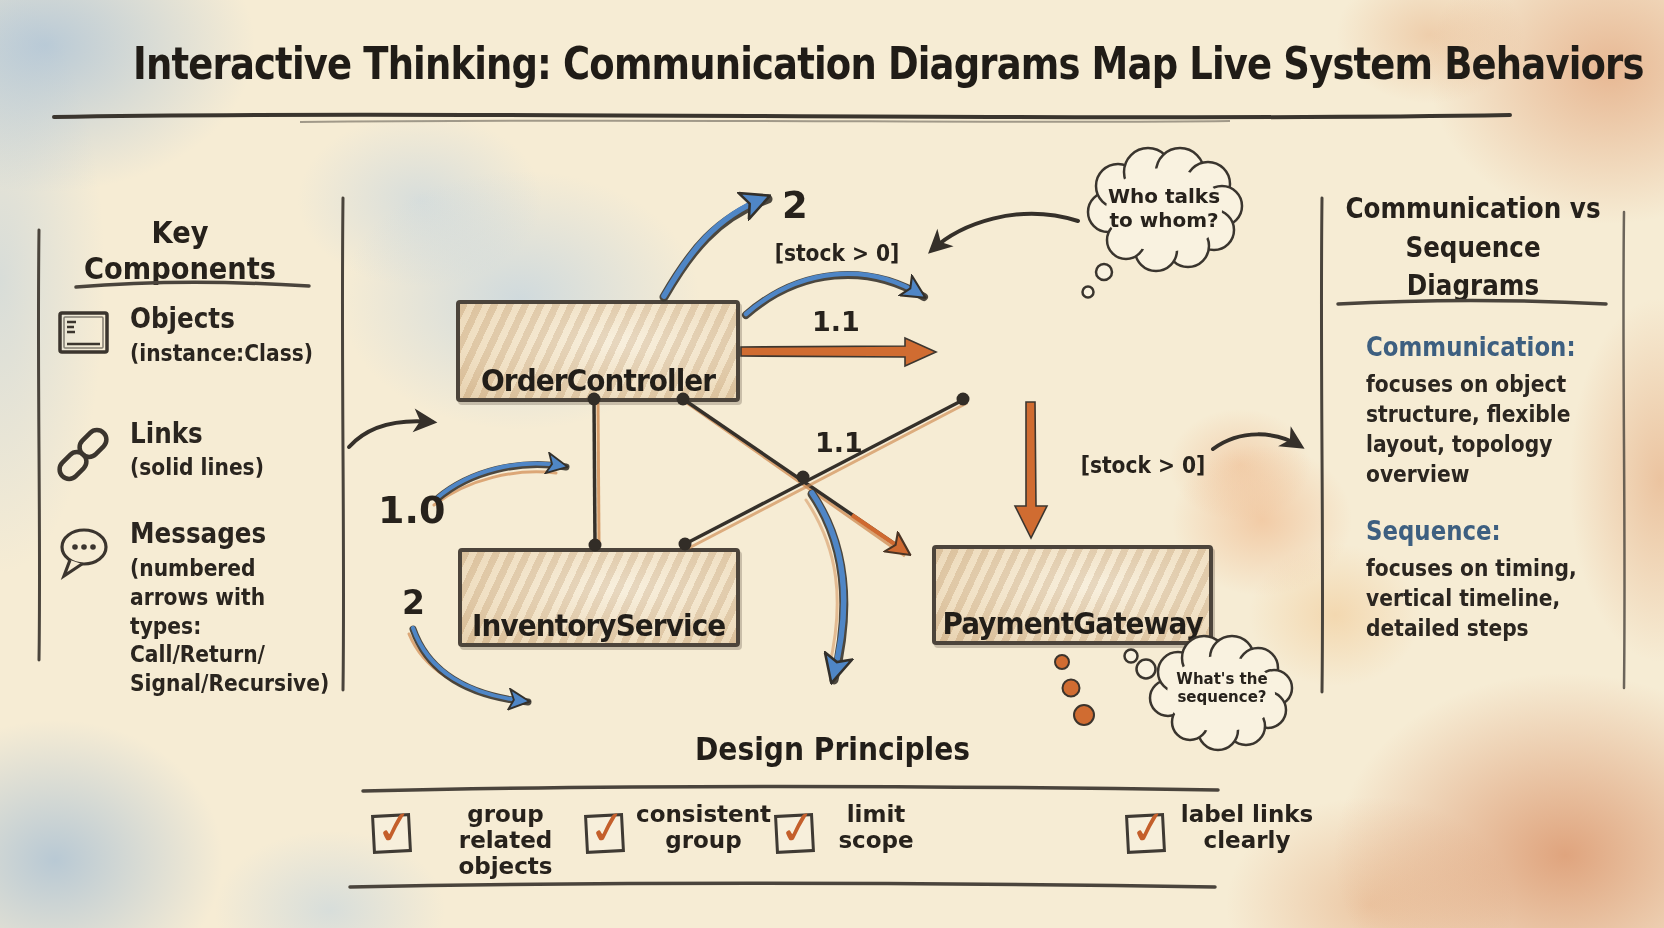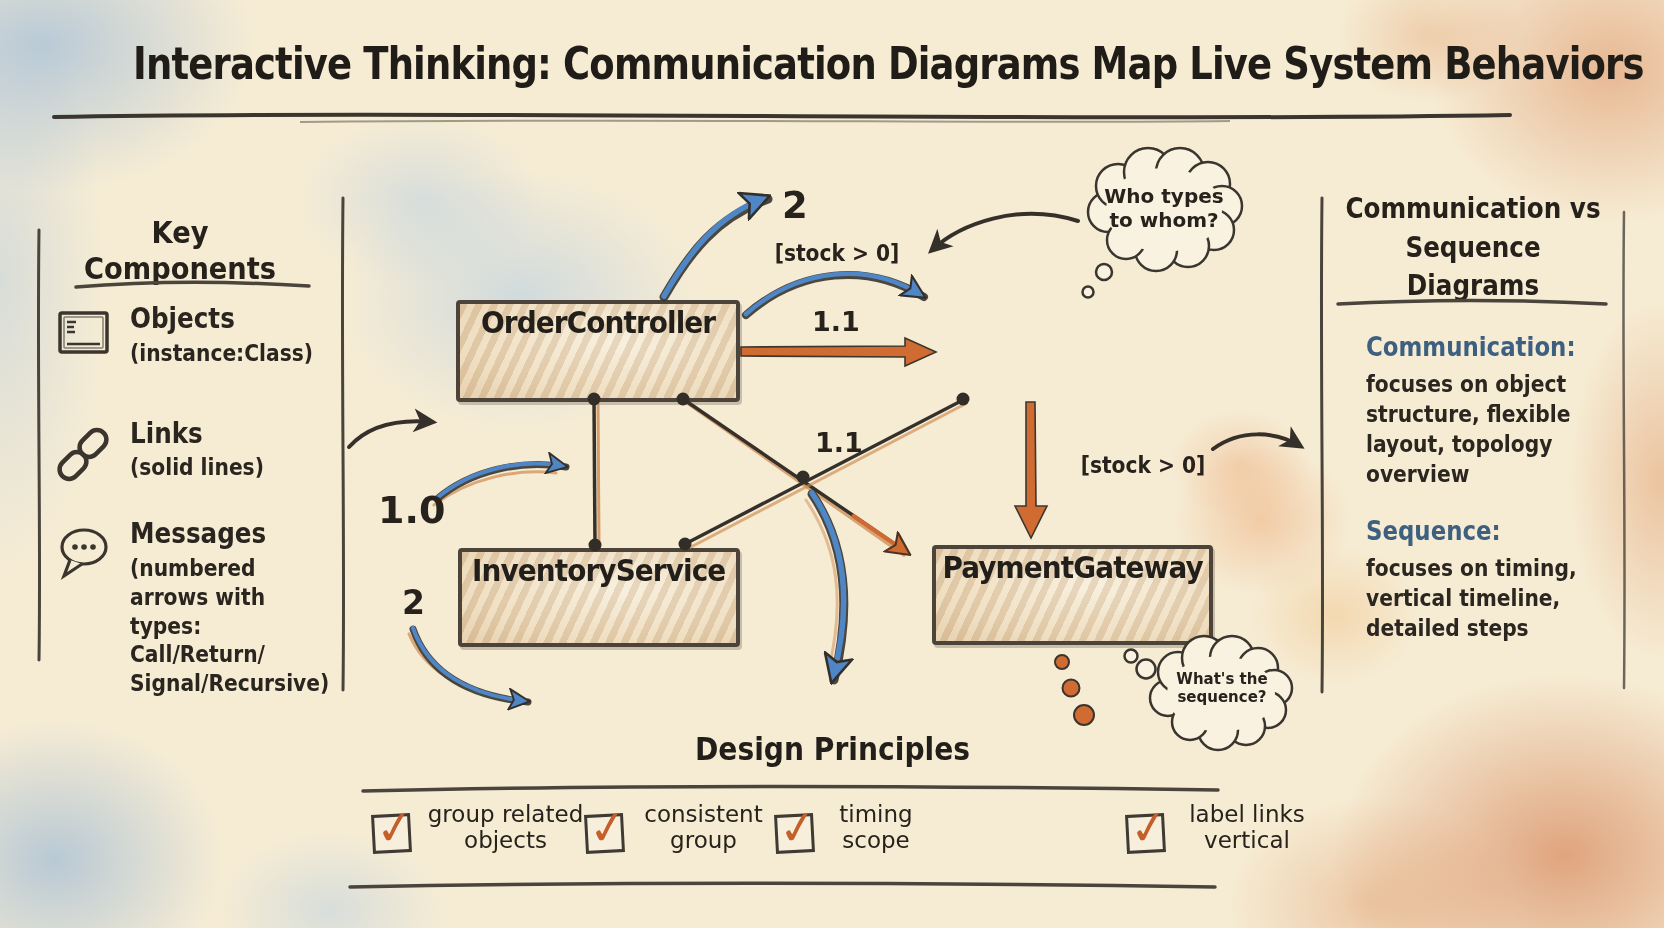--- a/index.html
+++ b/index.html
@@ -29,21 +29,21 @@
   .bold{font-weight:700;}
   .center{text-align:center;}
   .title{
     left:0;top:38px;width:1664px;text-align:center;
     font-size:44px;font-weight:700;letter-spacing:-1px;color:#201c17;
     transform:scaleX(.84);transform-origin:center center;white-space:nowrap;
   }
   .panel-heading{font-weight:700;color:#26211b;}
   .obj-box{
     position:absolute;z-index:2;border:4px solid #4c443b;border-radius:4px;
-    display:flex;align-items:flex-start;justify-content:center;
+    display:flex;align-items:flex-end;justify-content:center;
     background:
       repeating-linear-gradient(115deg, rgba(186,148,106,.28) 0 7px, rgba(246,234,212,.25) 7px 14px),
       radial-gradient(ellipse at 58% 40%, #f8f0de 5%, #eedcbd 65%, #e2c9a3 100%);
     box-shadow:2px 3px 0 rgba(86,72,58,.28);
   }
   .obj-box span{font-size:31px;font-weight:700;color:#221e19;letter-spacing:-1px;
     transform:scaleX(.9);transform-origin:center center;white-space:nowrap;}
   .overlay{position:absolute;left:0;top:0;z-index:3;pointer-events:none;}
   .lbl{position:absolute;z-index:4;font-weight:700;color:#27221c;}
   .thought-text{position:absolute;z-index:5;font-weight:700;color:#27221c;line-height:1.22;text-align:center;}
@@ -51,21 +51,21 @@
   .blue-lbl{color:#3d5f80;font-weight:700;}
   .dp-item{position:absolute;top:802px;display:flex;gap:12px;z-index:4;}
   .dp-check{
     position:relative;width:33px;height:33px;margin-top:12px;flex:none;
     border:3.5px solid #3f3a33;transform:rotate(-3deg);background:rgba(250,244,230,.4);
   }
   .dp-check::after{
     content:"\2713";position:absolute;left:1px;top:-16px;
     font-size:46px;font-weight:700;color:#c45f2b;transform:rotate(-5deg);
   }
-  .dp-label{font-size:23px;font-weight:400;line-height:1.12;text-align:center;color:#27221c;}
+  .dp-label{font-size:23px;font-weight:700;line-height:1.12;text-align:center;color:#27221c;}
   .icon-wrap{position:absolute;z-index:2;}
 </style>
 </head>
 <body>
 
 <div class="stage">
 
   <div class="abs title">Interactive Thinking: Communication Diagrams Map Live System Behaviors</div>
 
   <div class="obj-box" style="left:456px;top:300px;width:276px;height:94px;">
@@ -223,21 +223,21 @@
   <div class="abs bold hw" style="left:130px;top:554px;font-size:23px;width:210px;line-height:1.25;">(numbered arrows with types: Call/Return/ Signal/Recursive)</div>
 
   <div class="lbl" style="left:782px;top:184px;font-size:37px;">2</div>
   <div class="lbl hwc center" style="left:762px;top:240px;width:150px;font-size:23px;">[stock &gt; 0]</div>
   <div class="lbl" style="left:812px;top:306px;font-size:27px;">1.1</div>
   <div class="lbl" style="left:815px;top:427px;font-size:27px;">1.1</div>
   <div class="lbl hwc center" style="left:1068px;top:452px;width:150px;font-size:23px;">[stock &gt; 0]</div>
   <div class="lbl" style="left:378px;top:488px;font-size:38px;">1.0</div>
   <div class="lbl" style="left:402px;top:583px;font-size:33px;">2</div>
 
-  <div class="thought-text" style="left:1100px;top:184px;width:128px;font-size:20px;">Who types to whom?</div>
+  <div class="thought-text" style="left:1100px;top:184px;width:128px;font-size:20px;">Who talks to whom?</div>
   <div class="thought-text" style="left:1161px;top:670px;width:122px;font-size:15px;">What's the sequence?</div>
 
   <div class="abs panel-heading hwc center" style="left:1322px;top:190px;width:302px;font-size:28px;line-height:1.38;">
     <div>Communication vs</div>
     <div>Sequence Diagrams</div>
   </div>
   <div class="abs blue-lbl hw" style="left:1366px;top:332px;font-size:26px;">Communication:</div>
   <div class="abs rp-body hw" style="left:1366px;top:370px;width:288px;font-size:23px;">focuses on object structure, flexible layout, topology overview</div>
   <div class="abs blue-lbl hw" style="left:1366px;top:516px;font-size:26px;">Sequence:</div>
   <div class="abs rp-body hw" style="left:1366px;top:554px;width:288px;font-size:23px;">focuses on timing, vertical timeline, detailed steps</div>
@@ -247,20 +247,20 @@
   <div class="dp-item" style="left:372px;">
     <div class="dp-check"></div>
     <div class="dp-label" style="max-width:165px;">group related objects</div>
   </div>
   <div class="dp-item" style="left:585px;">
     <div class="dp-check"></div>
     <div class="dp-label" style="max-width:135px;">consistent group</div>
   </div>
   <div class="dp-item" style="left:775px;">
     <div class="dp-check"></div>
-    <div class="dp-label" style="max-width:100px;">timing scope</div>
+    <div class="dp-label" style="max-width:100px;">limit scope</div>
   </div>
   <div class="dp-item" style="left:1126px;">
     <div class="dp-check"></div>
-    <div class="dp-label" style="max-width:140px;">label links vertical</div>
+    <div class="dp-label" style="max-width:140px;">label links clearly</div>
   </div>
 
 </div>
 
 </body></html>

